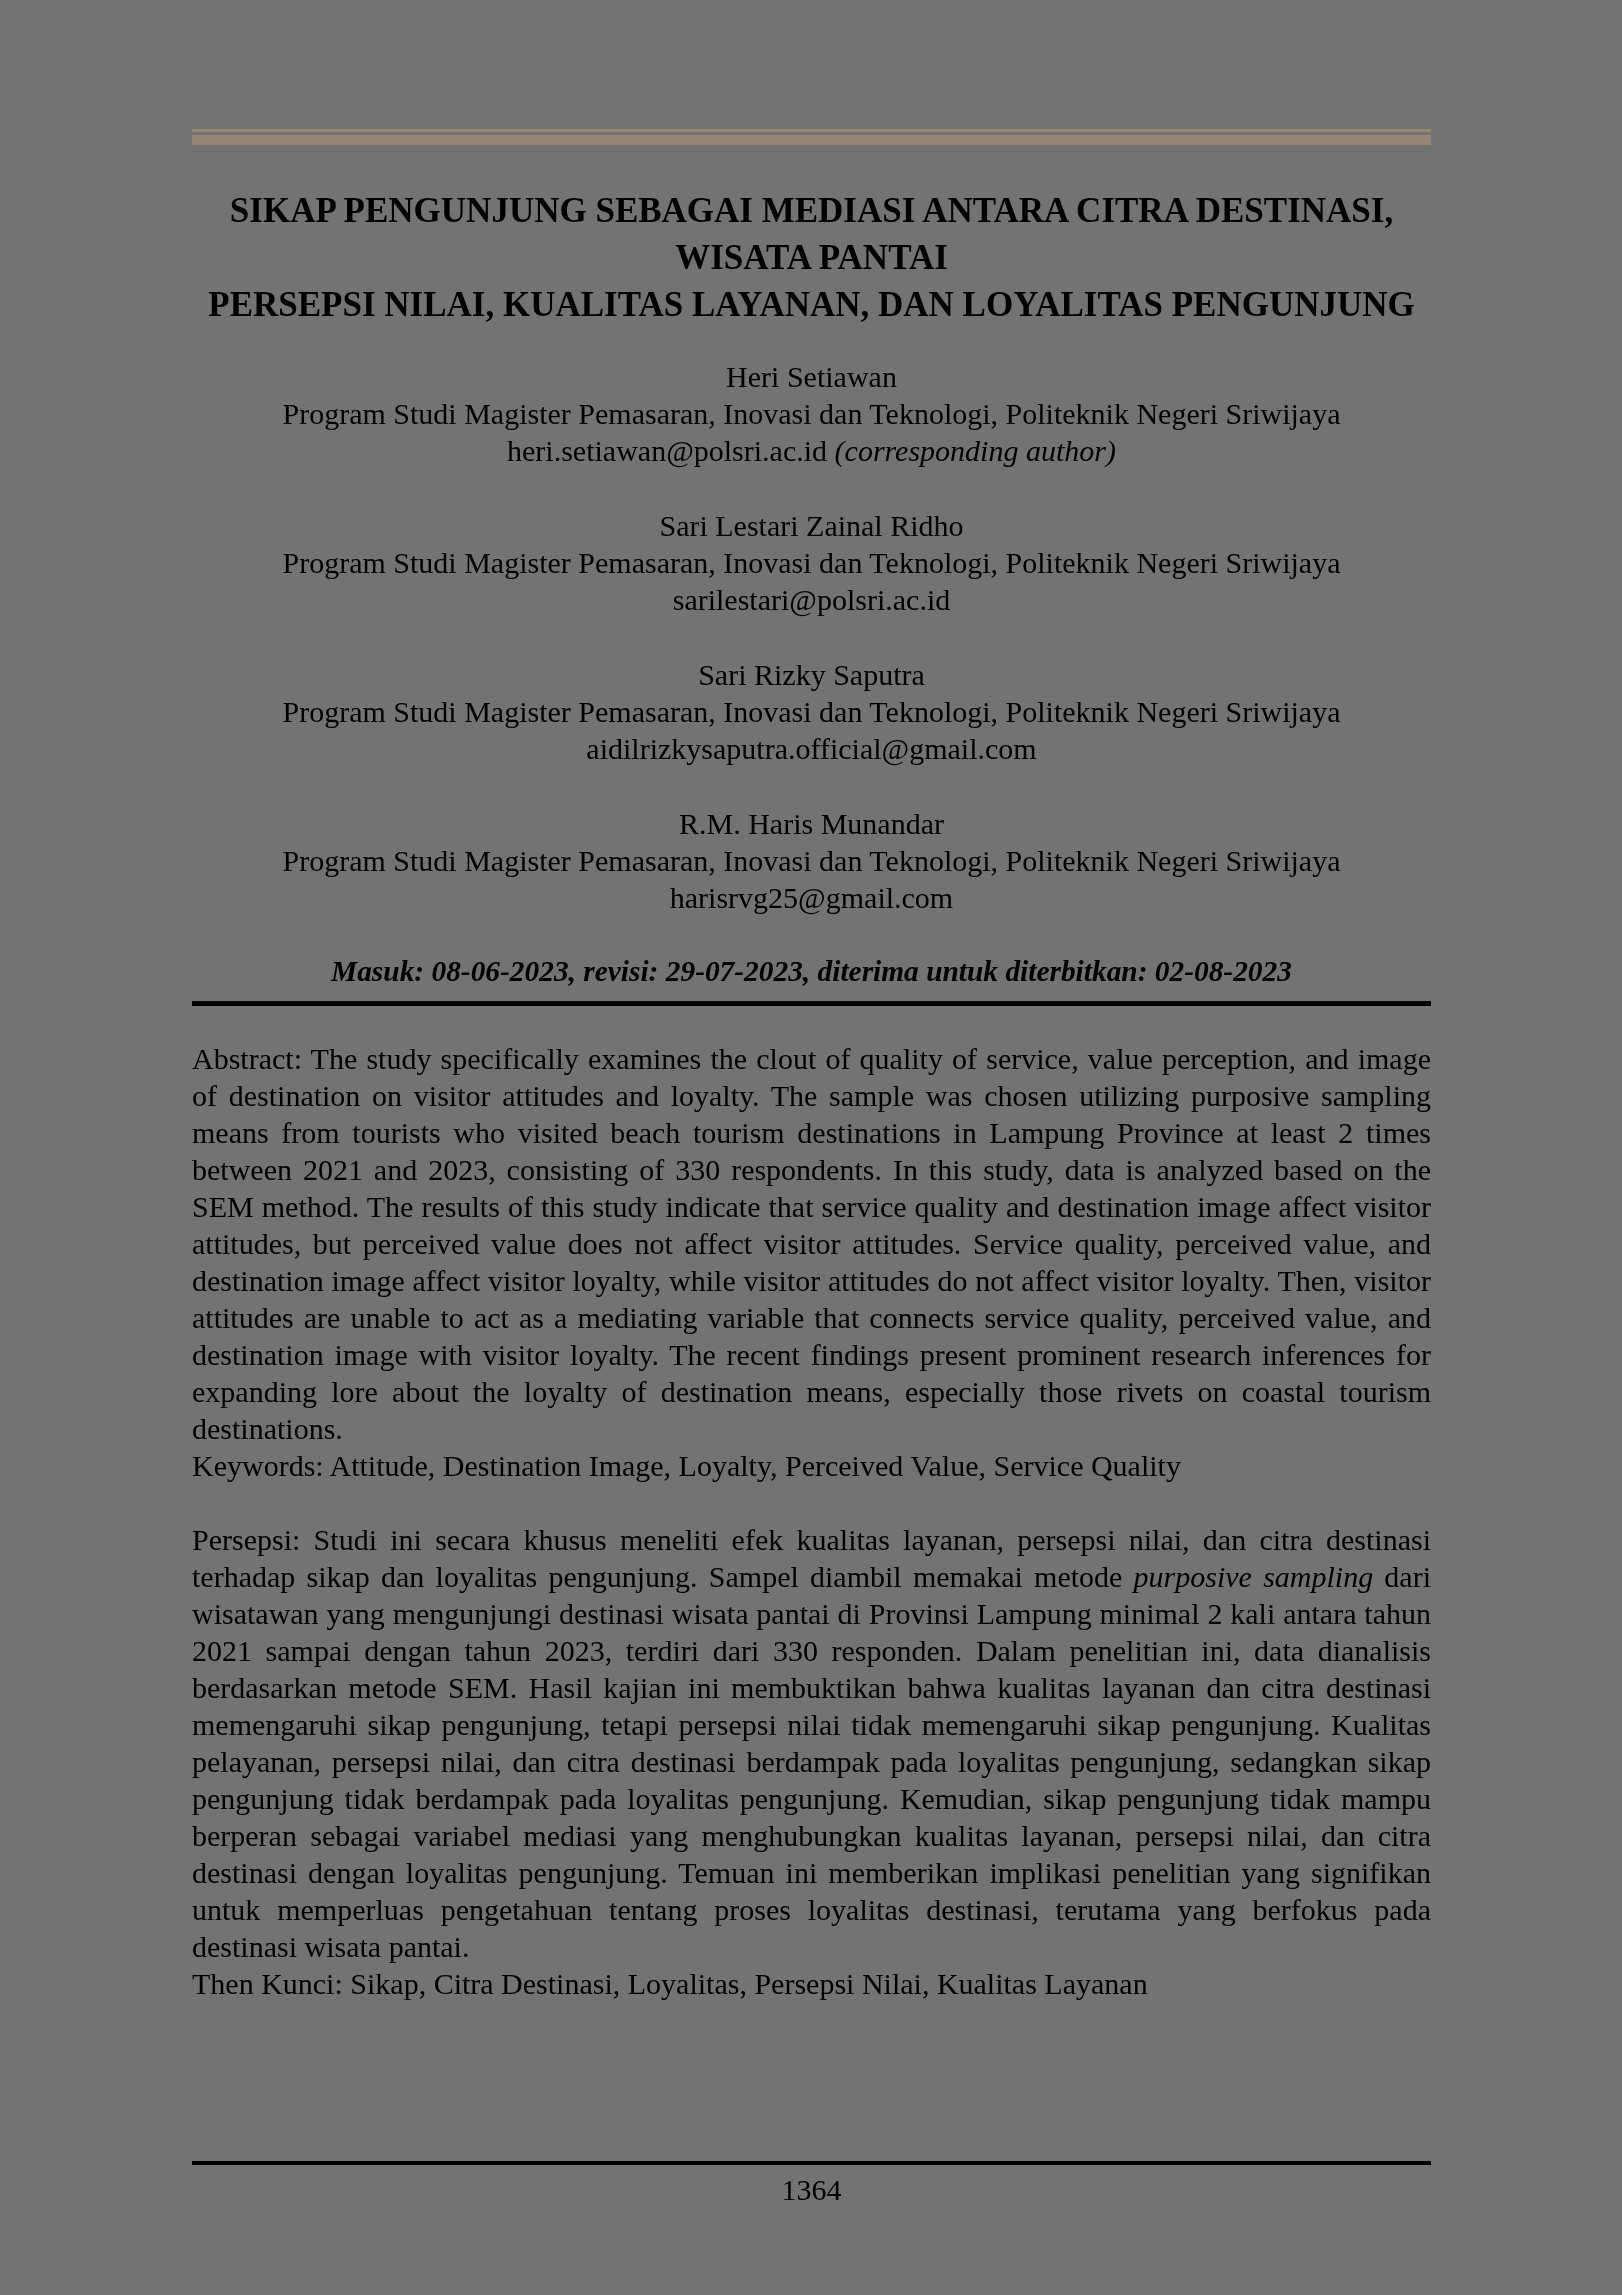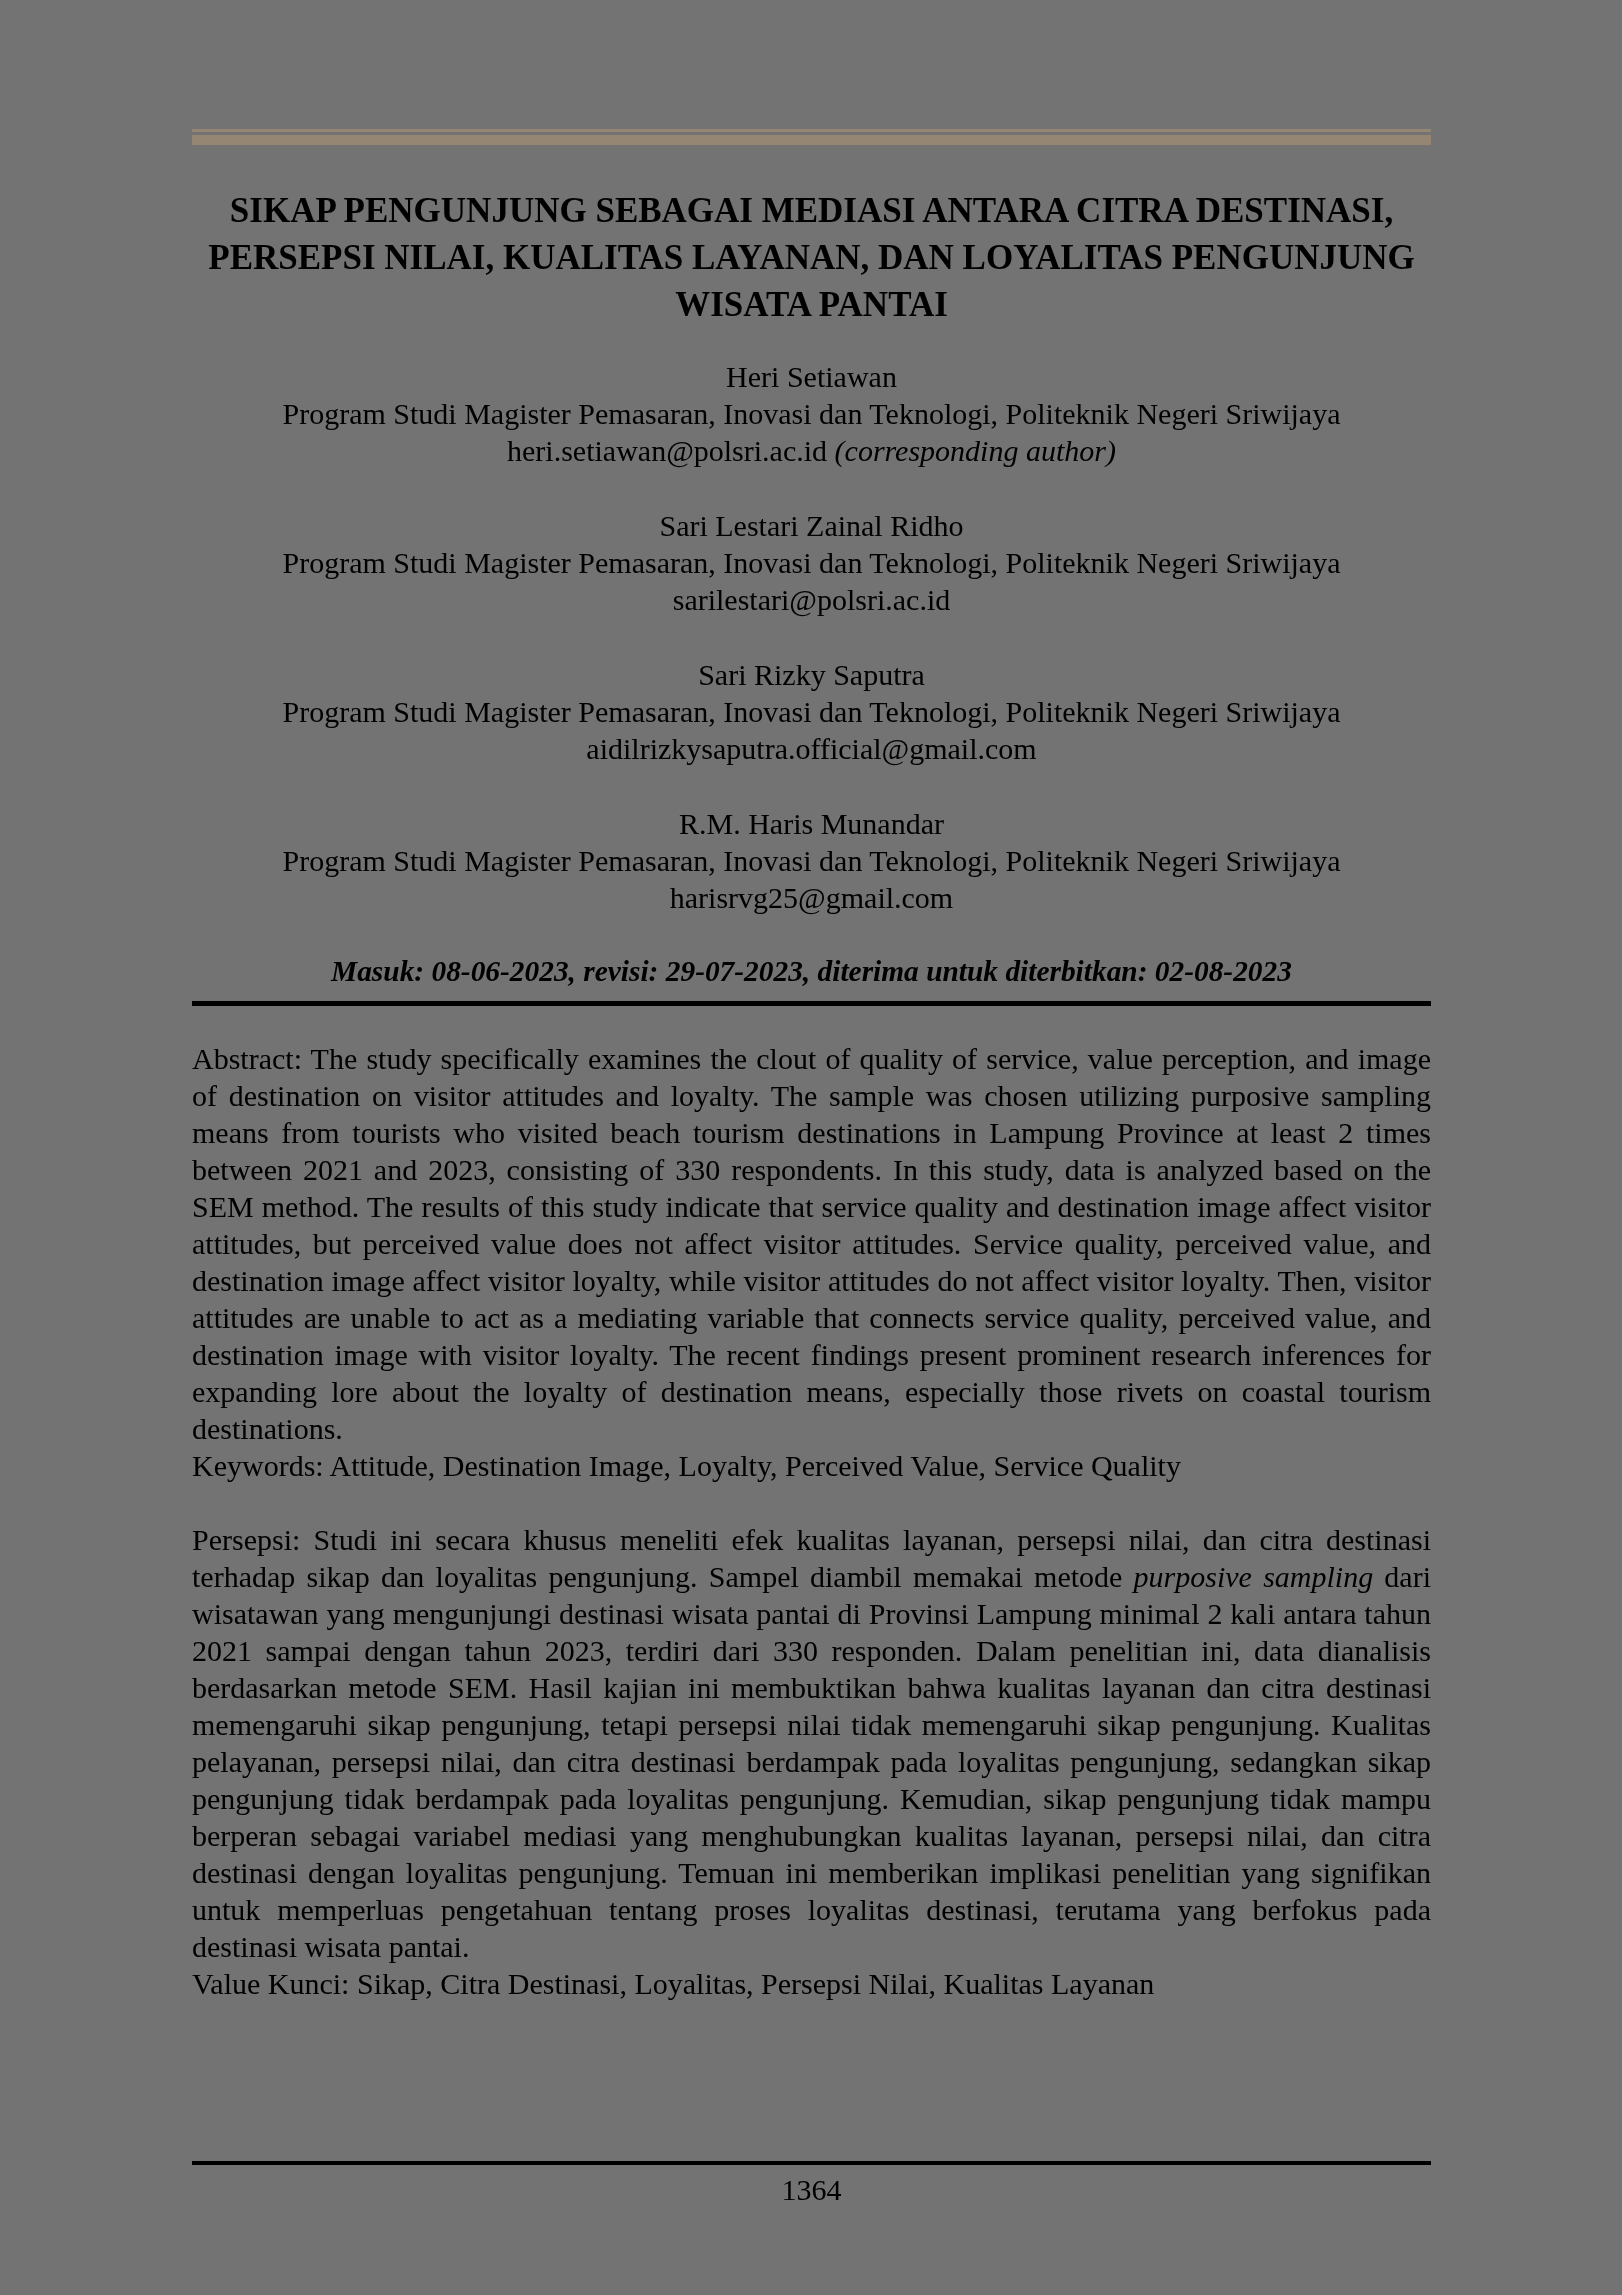--- a/index.html
+++ b/index.html
@@ -96,22 +96,22 @@
 <body>
 
 <div class="page">
   <div class="content">
 
     <div class="rule-thin-tan"></div>
     <div class="rule-thick-tan"></div>
 
     <div class="paper-title">
       <div>SIKAP PENGUNJUNG SEBAGAI MEDIASI ANTARA CITRA DESTINASI,</div>
+      <div>WISATA PANTAI</div>
       <div>PERSEPSI NILAI, KUALITAS LAYANAN, DAN LOYALITAS PENGUNJUNG</div>
-      <div>WISATA PANTAI</div>
     </div>
 
     <div class="authors">
 
       <div class="author-block">
         <div>Heri Setiawan</div>
         <div>Program Studi Magister Pemasaran, Inovasi dan Teknologi, Politeknik Negeri Sriwijaya</div>
         <div><span>heri.setiawan@polsri.ac.id </span><i>(corresponding author)</i></div>
       </div>
 
@@ -149,21 +149,21 @@
         <span>Attitude, Destination Image, Loyalty, Perceived Value, Service Quality</span>
       </div>
     </div>
 
     <div class="abstract-block second">
       <div>
         <span class="bold">Persepsi:</span>
         <span><span>Studi ini secara khusus meneliti efek kualitas layanan, persepsi nilai, dan citra destinasi terhadap sikap dan loyalitas pengunjung. Sampel diambil memakai metode </span><i>purposive sampling</i><span> dari wisatawan yang mengunjungi destinasi wisata pantai di Provinsi Lampung minimal 2 kali antara tahun 2021 sampai dengan tahun 2023, terdiri dari 330 responden. Dalam penelitian ini, data dianalisis berdasarkan metode SEM. Hasil kajian ini membuktikan bahwa kualitas layanan dan citra destinasi memengaruhi sikap pengunjung, tetapi persepsi nilai tidak memengaruhi sikap pengunjung. Kualitas pelayanan, persepsi nilai, dan citra destinasi berdampak pada loyalitas pengunjung, sedangkan sikap pengunjung tidak berdampak pada loyalitas pengunjung. Kemudian, sikap pengunjung tidak mampu berperan sebagai variabel mediasi yang menghubungkan kualitas layanan, persepsi nilai, dan citra destinasi dengan loyalitas pengunjung. Temuan ini memberikan implikasi penelitian yang signifikan untuk memperluas pengetahuan tentang proses loyalitas destinasi, terutama yang berfokus pada destinasi wisata pantai.</span></span>
       </div>
       <div class="keywords-line">
-        <span class="bold">Value Kunci:</span>
+        <span class="bold">Then Kunci:</span>
         <span>Sikap, Citra Destinasi, Loyalitas, Persepsi Nilai, Kualitas Layanan</span>
       </div>
     </div>
 
   </div>
 
   <div class="footer-rule"></div>
   <div class="page-number">1364</div>
 </div>
 

